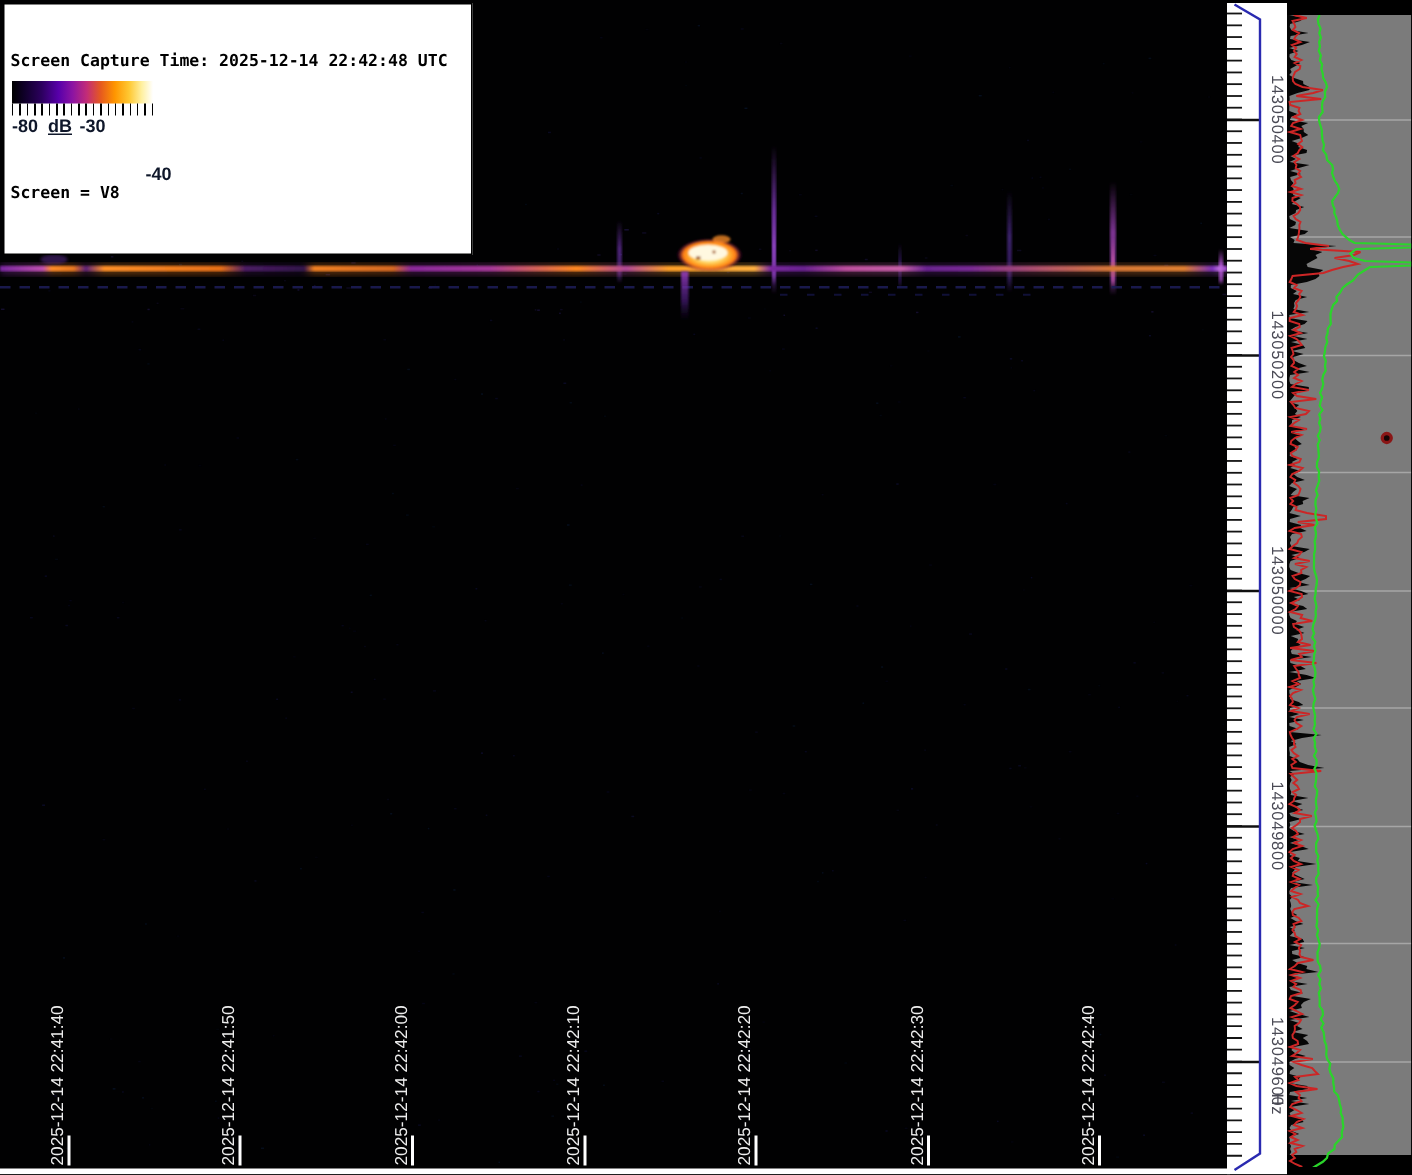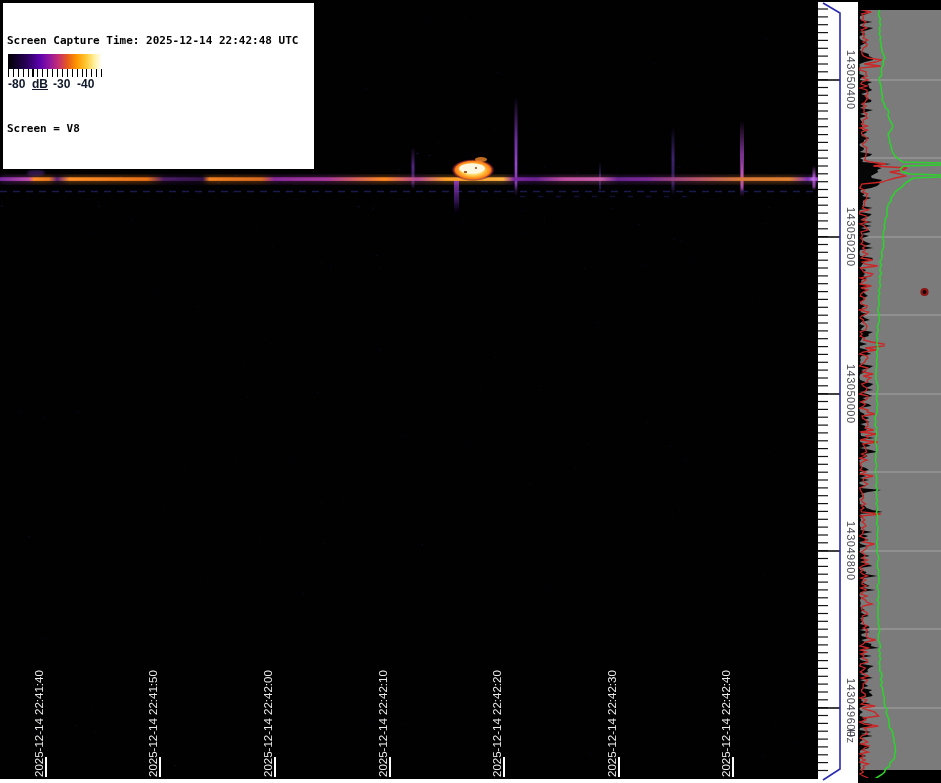--- a/index.html
+++ b/index.html
@@ -494,21 +494,21 @@
       <div>Screen = V8</div>
     </div>
 
     <div class="colorbar">
       <div class="cb-grad"></div>
       <div class="cb-ticks"></div>
       <div class="cb-labels" id="cb-labels">
           <span style="left: 3px;">-80</span>
           <span style="left: 27px; text-decoration: underline;">dB</span>
           <span style="left: 48px;">-30</span>
-          <span style="left: 72px;">-40</span>
+          <span style="left: 92px; margin-top: 32px;">-40</span>
         </div>
     </div>
 
     <div id="time-labels">
         <div class="time-label" style="left: 33px; top: 777px;">2025-12-14 22:41:40</div>
         <div class="time-tick" style="left: 45px; top: 757px;"></div>
         <div class="time-label" style="left: 147px; top: 777px;">2025-12-14 22:41:50</div>
         <div class="time-tick" style="left: 159px; top: 757px;"></div>
         <div class="time-label" style="left: 262px; top: 777px;">2025-12-14 22:42:00</div>
         <div class="time-tick" style="left: 274px; top: 757px;"></div>

